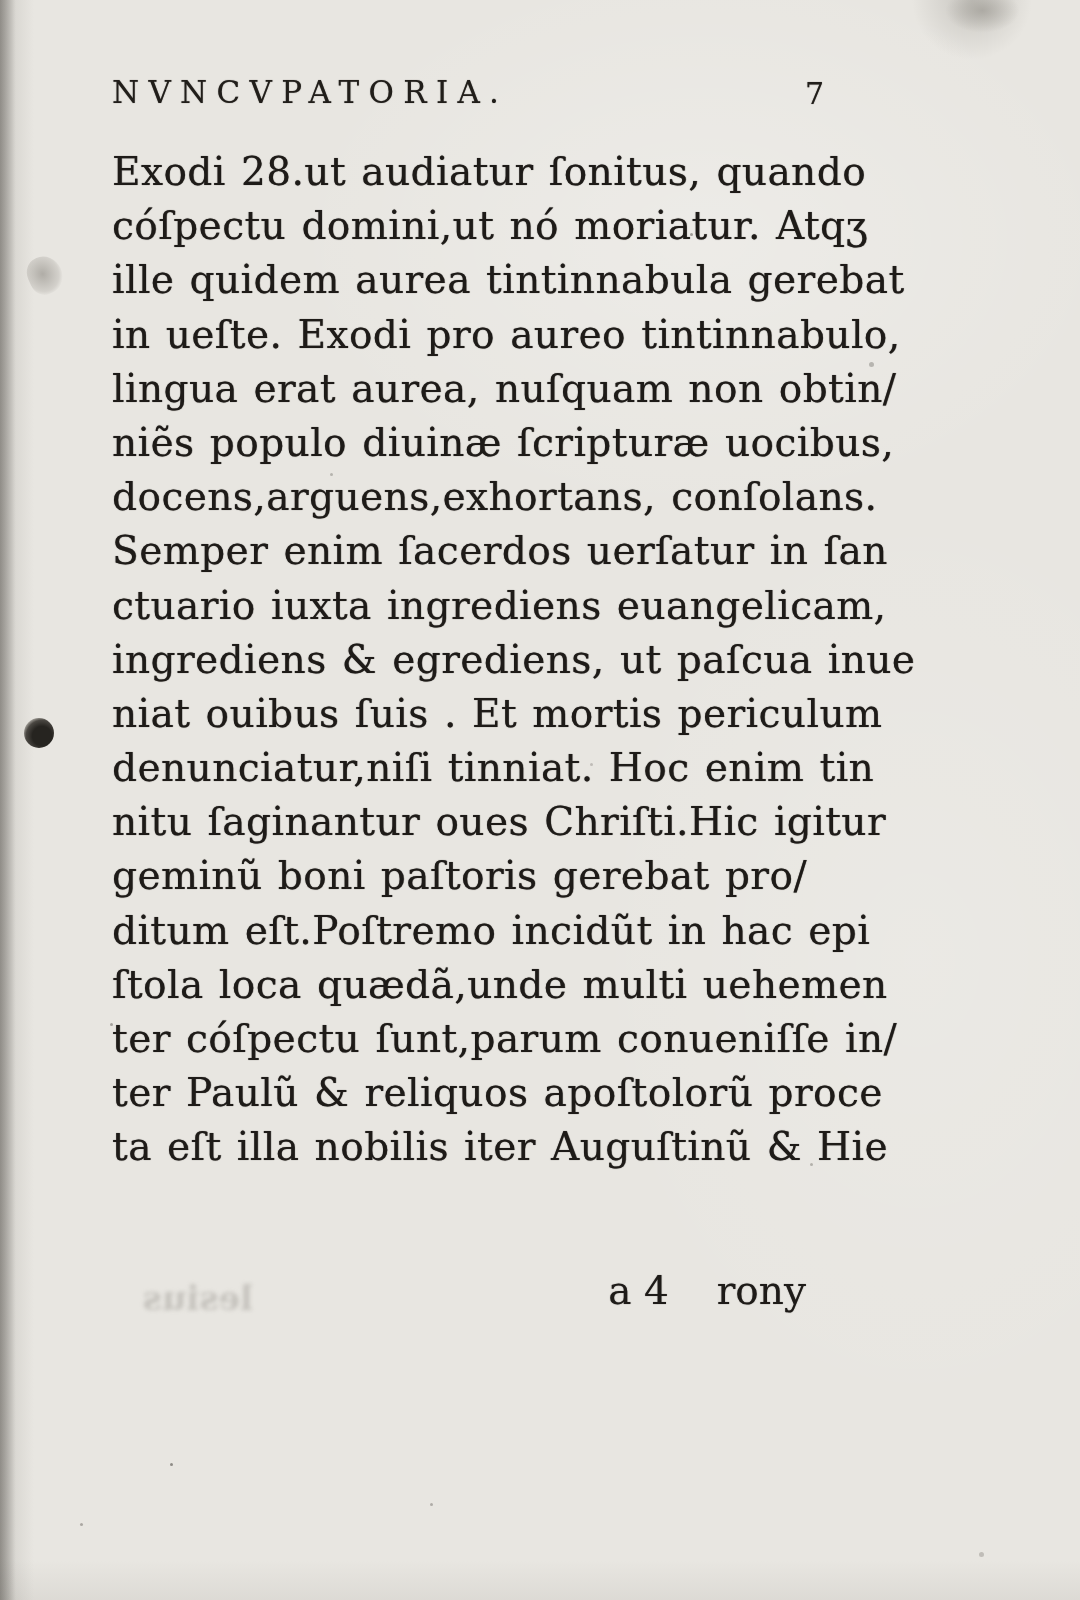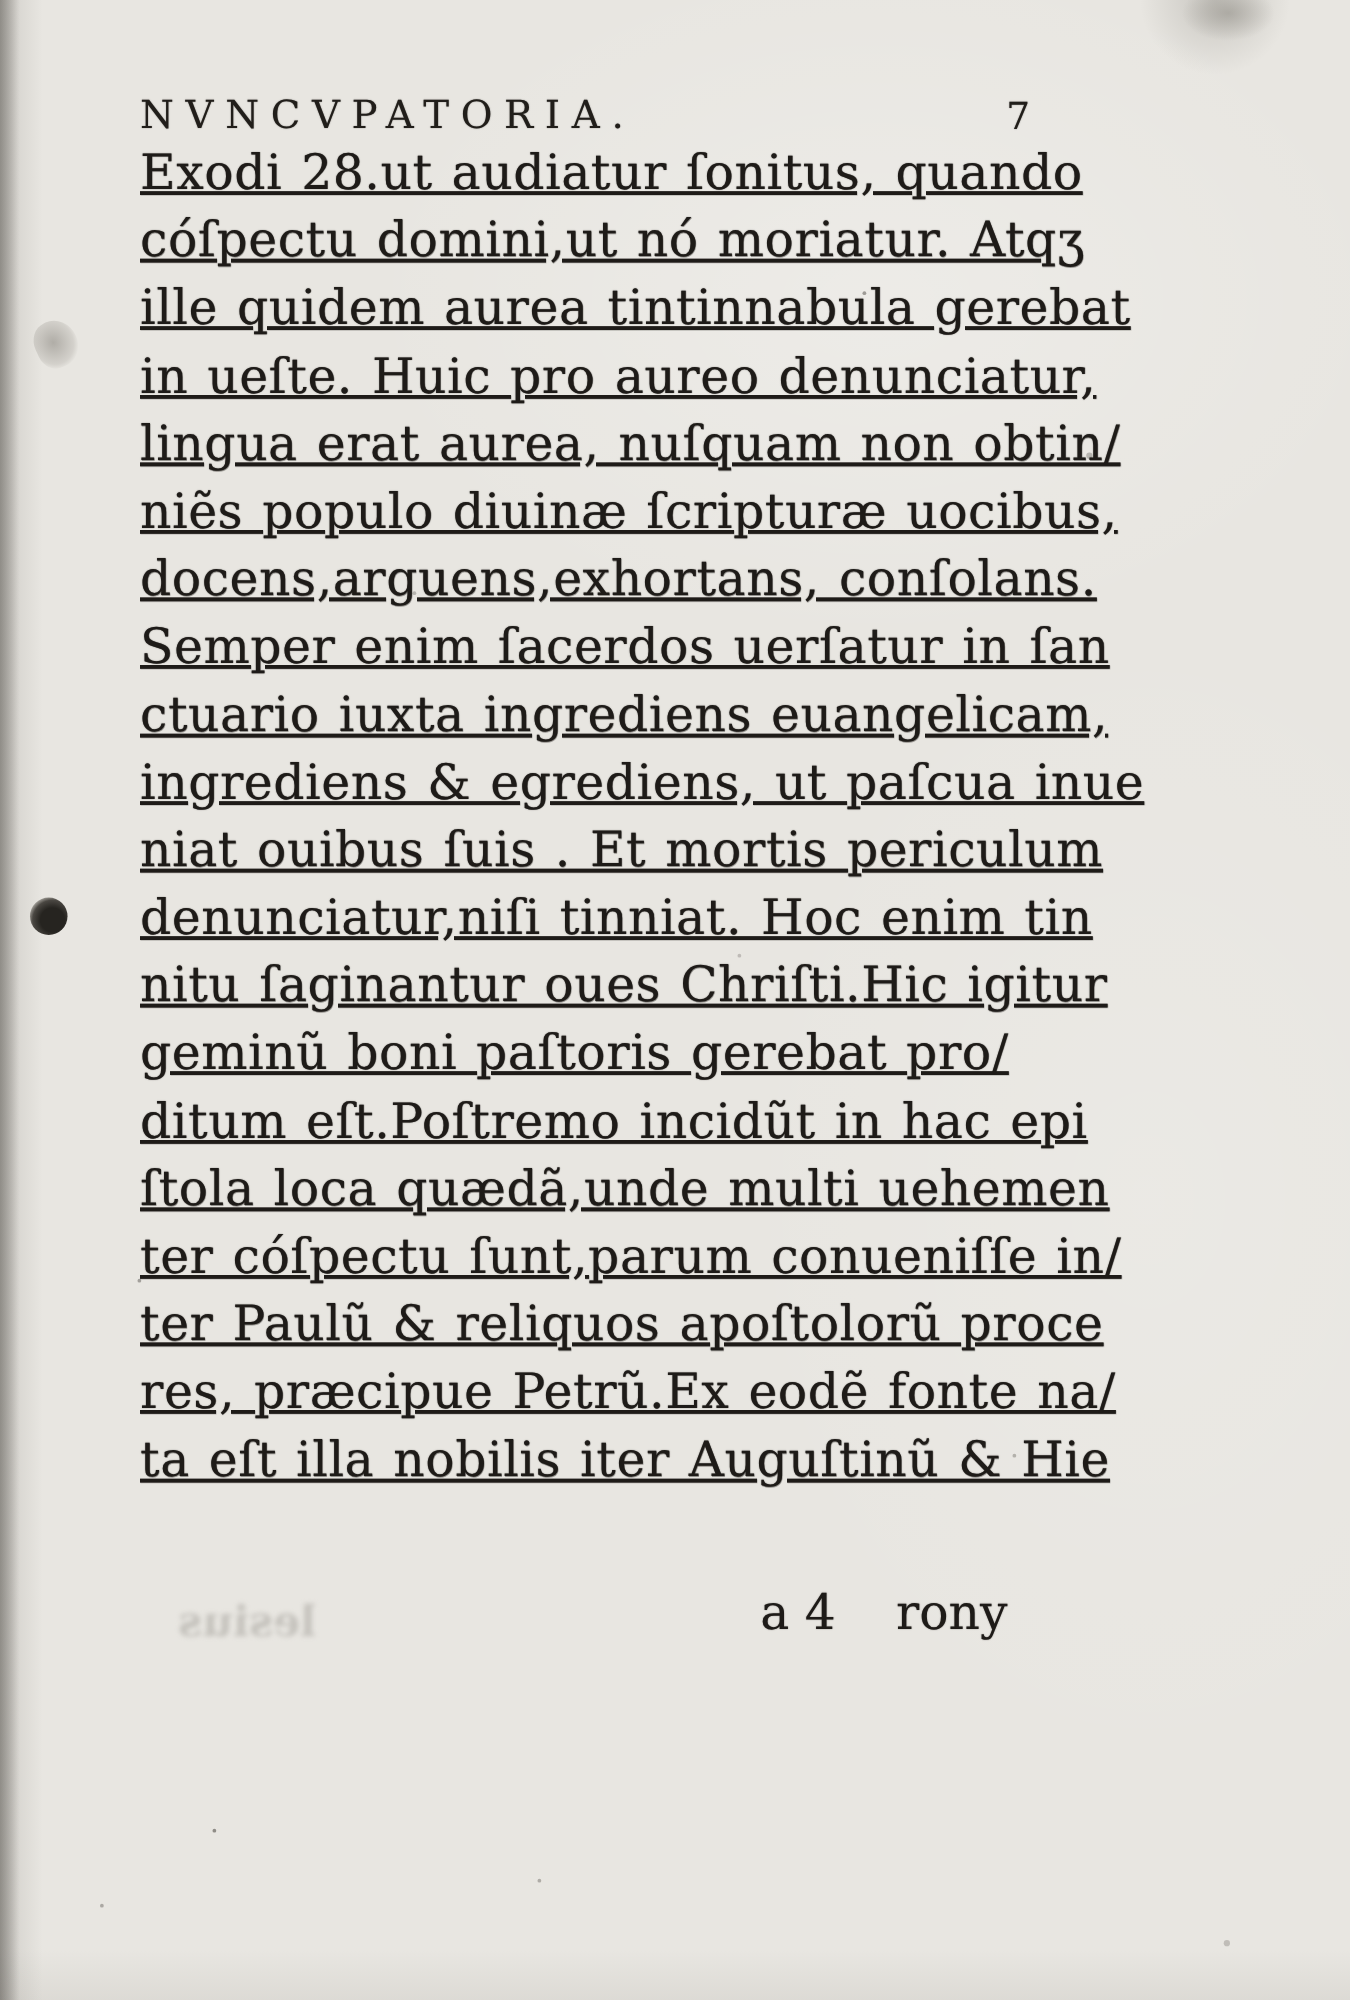--- a/index.html
+++ b/index.html
@@ -66,23 +66,22 @@
     font-size:31px;letter-spacing:0.30em;
     color:#211e1a;
     text-shadow:0 0 1px rgba(33,30,26,0.6);
   }
   .header .pagenum{
     position:absolute;right:0;top:2px;
     font-size:30px;color:#211e1a;
     text-shadow:0 0 1px rgba(33,30,26,0.6);
   }
   .textblock{
-    position:absolute;left:112px;top:112px;width:706px;
+    position:absolute;left:112px;top:145px;width:706px;
     color:#1e1b18;
-    text-decoration:underline;
   }
   .line{
     height:54.2px;line-height:54.2px;
     font-size:39px;white-space:nowrap;
     letter-spacing:0.012em;word-spacing:0.06em;
     text-shadow:0 0 1px rgba(30,27,24,0.62), 0.4px 0.4px 0 rgba(30,27,24,0.35);
   }
   .signature{
     position:absolute;left:100px;top:1268px;width:706px;
     text-align:right;font-size:39px;color:#1e1b18;
@@ -104,36 +103,35 @@
 
   <div class="header">
     <div class="title">NVNCVPATORIA.</div>
     <div class="pagenum">7</div>
   </div>
 
   <div class="textblock">
     <div class="line">Exodi 28.ut audiatur ſonitus, quando</div>
     <div class="line">cóſpectu domini,ut nó moriatur. Atqʒ</div>
     <div class="line">ille quidem aurea tintinnabula gerebat</div>
-    <div class="line">in ueſte. Huic pro aureo  denunciatur,</div>
+    <div class="line">in ueſte. Exodi pro aureo  tintinnabulo,</div>
     <div class="line">lingua erat aurea, nuſquam non obtin/</div>
     <div class="line">niẽs  populo diuinæ ſcripturæ uocibus,</div>
     <div class="line">docens,arguens,exhortans, conſolans.</div>
     <div class="line">Semper enim ſacerdos uerſatur in ſan</div>
     <div class="line">ctuario iuxta ingrediens euangelicam,</div>
     <div class="line">ingrediens &amp; egrediens, ut paſcua inue</div>
     <div class="line">niat ouibus ſuis . Et mortis  periculum</div>
     <div class="line">denunciatur,niſi tinniat. Hoc enim  tin</div>
     <div class="line">nitu ſaginantur oues Chriſti.Hic igitur</div>
     <div class="line">geminũ boni paſtoris gerebat pro/</div>
     <div class="line">ditum eſt.Poſtremo incidũt in  hac epi</div>
     <div class="line">ſtola loca quædã,unde multi  uehemen</div>
     <div class="line">ter cóſpectu ſunt,parum conueniſſe in/</div>
     <div class="line">ter Paulũ &amp; reliquos apoſtolorũ proce</div>
-    <div class="line">res, præcipue Petrũ.Ex eodẽ fonte na/</div>
     <div class="line">ta eſt illa nobilis iter Auguſtinũ &amp; Hie</div>
   </div>
 
   <div class="signature">
     <span>a 4</span><span class="gap"></span><span>rony</span>
   </div>
 
 </div>
 
 </body></html>

